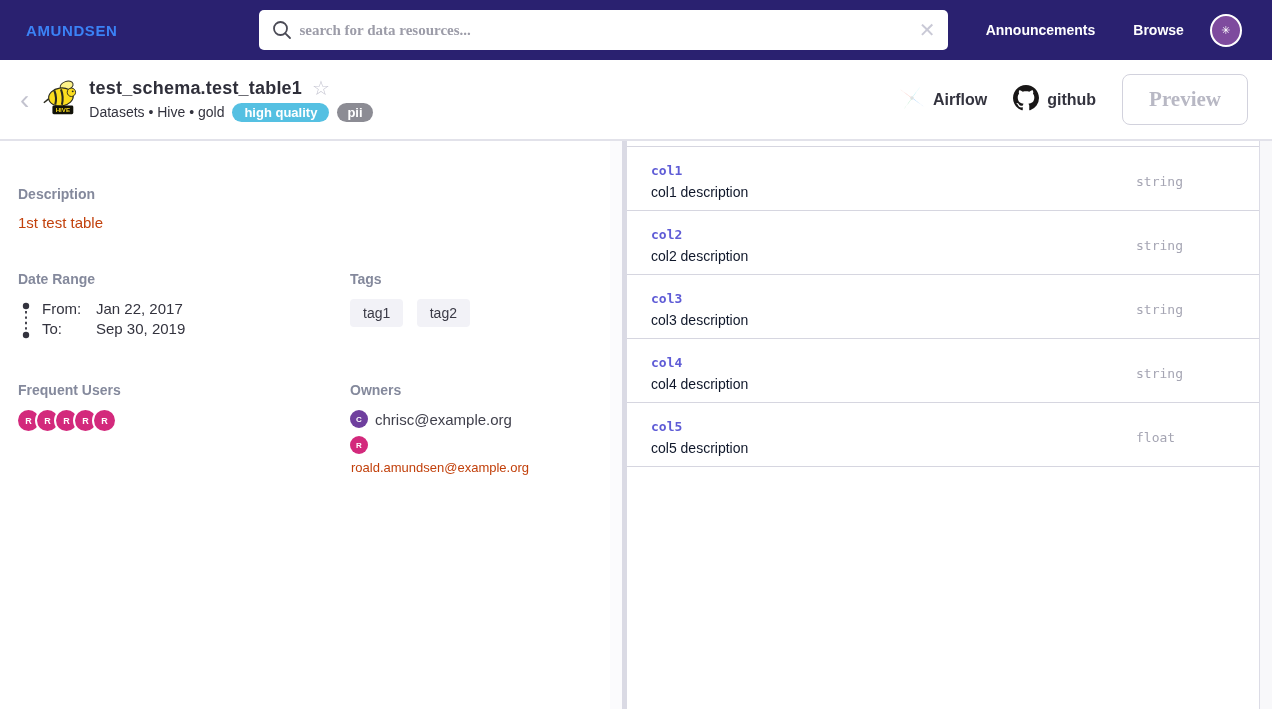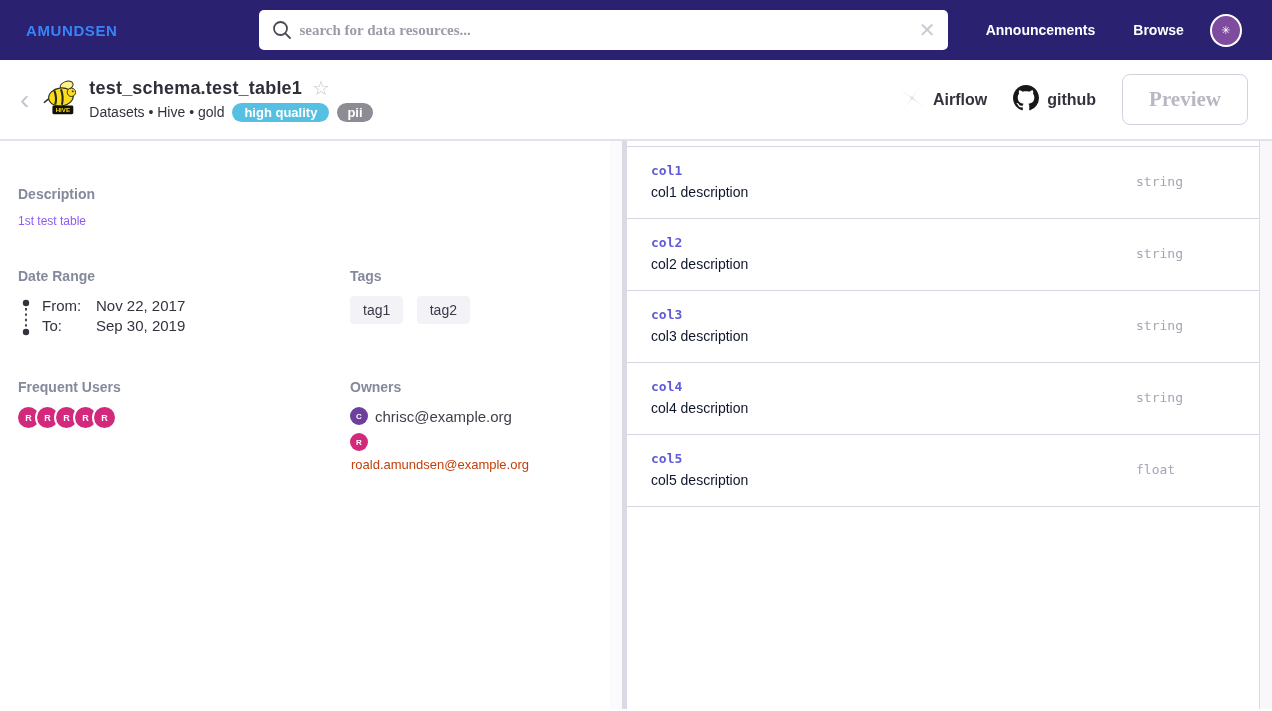--- a/index.html
+++ b/index.html
@@ -45,21 +45,21 @@
   .main { display:flex; height:568px; }
   .left-panel { width:610px; padding:45px 24px 0 18px; }
   .gutter { width:12px; background:#fbfbfd; }
   .vdivider { width:5px; background:#dadae4; }
   .right-panel { flex:1; background:#fff; }
   .right-gutter { width:13px; background:#f8f8fa; border-left:1px solid #dcdce6; }
 
   
   .section-title { font-size:14px; font-weight:bold; color:#84899c; margin-bottom:12px; }
   .desc-block { margin-bottom:40px; }
-  .desc-text { font-size:12px; color:#8b5cf6; }
+  .desc-text { font-size:15px; color:#c2410c; }
   .two-col { display:grid; grid-template-columns:332px 1fr; margin-bottom:38px; }
   .date-rows { display:flex; }
   .route-icon { margin:3px 10px 0 2px; }
   .date-lines .date-line { font-size:15px; color:#33333e; line-height:20px; display:flex; }
   .date-label { width:54px; }
   .tag-pill { display:inline-block; background:#f2f2f7; border-radius:4px; padding:6px 13px;
     font-size:14px; color:#3a3a46; margin-right:9px; cursor:pointer; }
   .avatars-row { display:flex; }
   .user-avatar { width:21px; height:21px; border-radius:50%; background:#d3297c; box-shadow:0 0 0 2px #fff;
     color:#fff; font-size:9px; font-weight:bold; display:flex; align-items:center; justify-content:center;
@@ -68,21 +68,21 @@
   .owner-row { display:flex; align-items:center; margin-bottom:8px; }
   .owner-avatar { width:18px; height:18px; border-radius:50%; color:#fff; font-size:8px; font-weight:bold;
     display:flex; align-items:center; justify-content:center; flex:0 0 18px; cursor:pointer; }
   .owner-c { background:#6f3f9e; }
   .owner-r { background:#d3297c; }
   .owner-email { font-size:15px; color:#3f3f4b; margin-left:7px; cursor:pointer; }
   .owner-email-below { font-size:13px; color:#c2410c; margin:6px 0 0 1px; cursor:pointer; }
 
   
   .columns-list { margin-top:5px; border-top:1px solid #d6d6e0; }
-  .col-row { display:flex; border-bottom:1px solid #d6d6e0; padding:16px 24px 18px 24px; cursor:pointer; background:#fff; }
+  .col-row { display:flex; border-bottom:1px solid #d6d6e0; padding:16px 24px 10px 24px; cursor:pointer; background:#fff; }
   .col-main { flex:1; }
   .col-name { font-family:"DejaVu Sans Mono", monospace; font-size:13px; font-weight:bold; color:#5f5cd6; }
   .col-desc { font-size:14px; color:#0f172a; margin-top:6px; }
   .col-type { flex:0 0 99px; align-self:center; font-family:"DejaVu Sans Mono", monospace;
     font-size:13px; color:#a5a5b3; }
 </style>
 </head>
 <body>
 
 <div class="navbar">
@@ -170,21 +170,21 @@
           <span class="route-icon">
             <svg width="12" height="38" viewBox="0 0 12 38">
               <circle cx="6" cy="4" r="3.2" fill="#33333e"></circle>
               <line x1="6" y1="9" x2="6" y2="28" stroke="#33333e" stroke-width="1.8" stroke-dasharray="2.4,3"></line>
               <circle cx="6" cy="33" r="3.2" fill="#33333e"></circle>
             </svg>
           </span>
           <div class="date-lines">
             <div class="date-line">
               <span class="date-label">From:</span>
-              <span>Nov 22, 2017</span>
+              <span>Jan 22, 2017</span>
             </div>
             <div class="date-line">
               <span class="date-label">To:</span>
               <span>Sep 30, 2019</span>
             </div>
           </div>
         </div>
       </div>
       <div>
         <div class="section-title">Tags</div>

